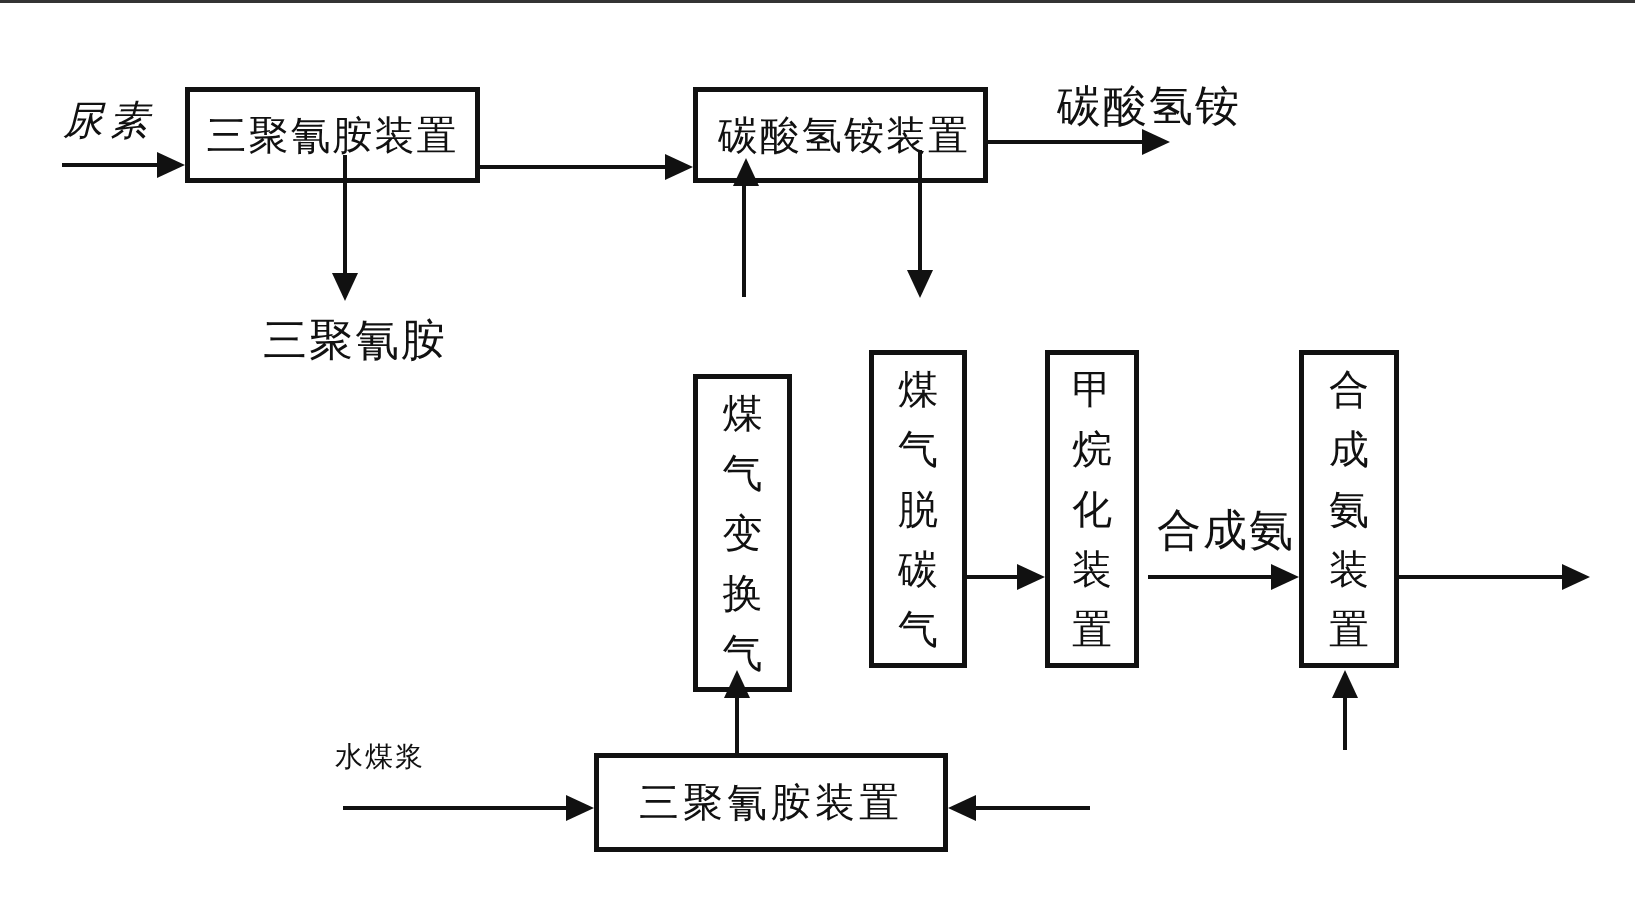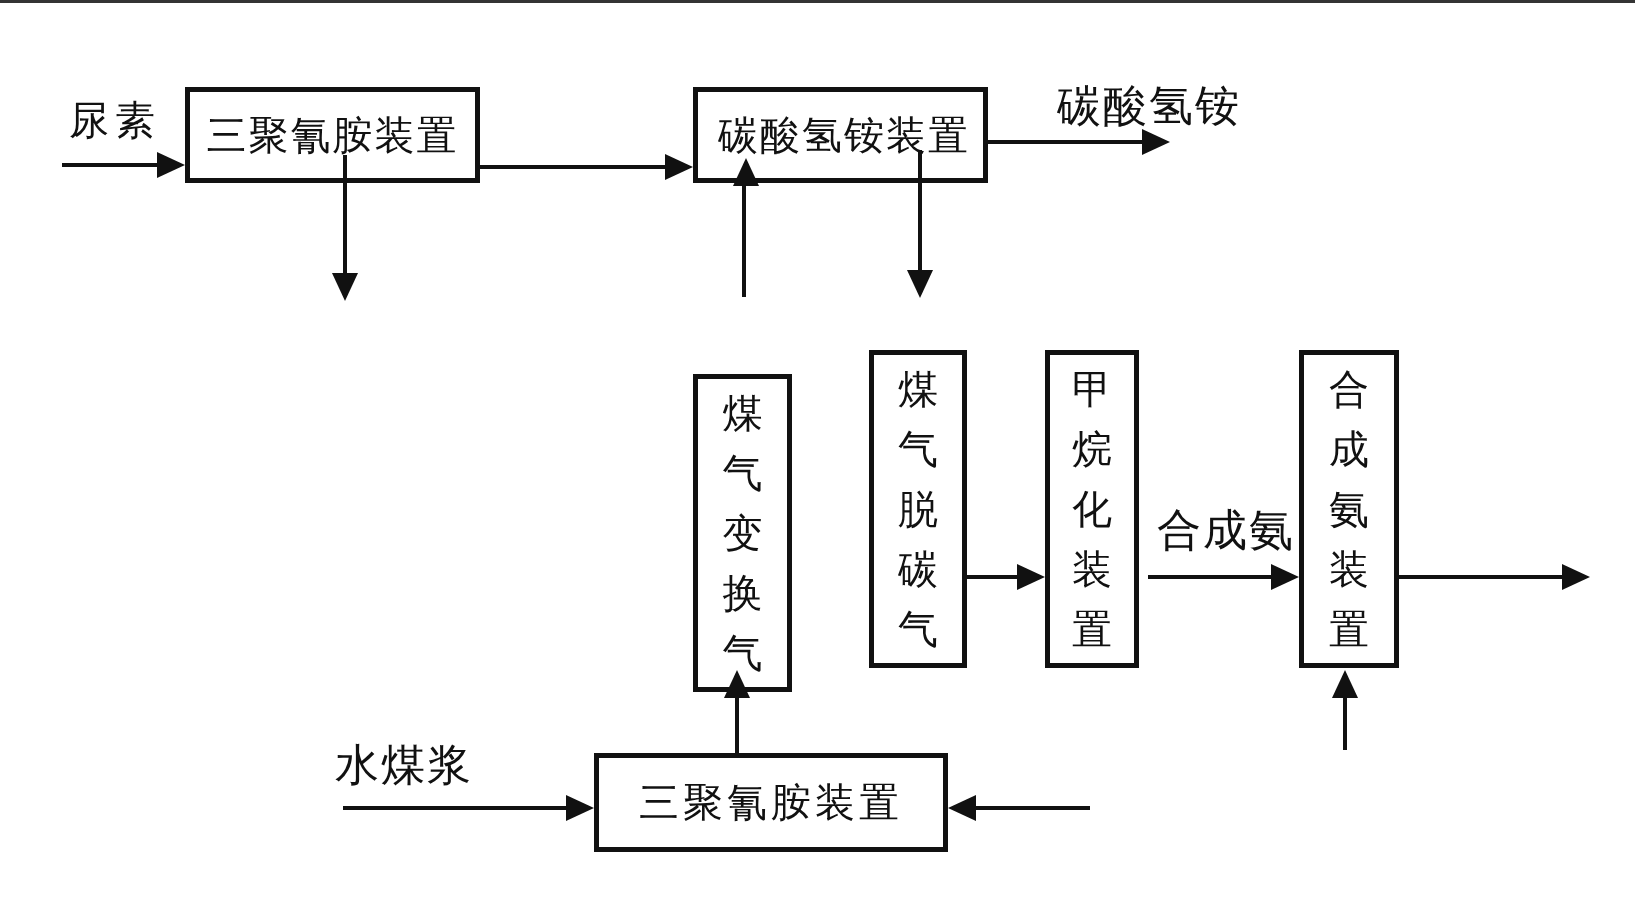--- a/index.html
+++ b/index.html
@@ -52,21 +52,21 @@
   .head.d { border-left: 13px solid transparent; border-right: 13px solid transparent; border-top: 28px solid var(--ink); }
   .scan-edge { position: absolute; left: 0; top: 0; width: 100%; height: 3px; background: var(--ink); opacity: 0.85; }
 </style>
 </head>
 <body>
 
 <div class="canvas">
 
   <div class="scan-edge"></div>
 
-  <span class="lbl" style="left:69px; top:100px; font-size:40px; letter-spacing:6px;">尿素</span>
+  <span class="lbl" style="left:63px; top:100px; font-size:40px; letter-spacing:6px;font-style:italic;">尿素</span>
 
   <div class="hline" style="left:62px; top:163px; width:100px;"></div>
   <div class="head r" style="left:157px; top:152px;"></div>
 
   <div class="hline" style="left:480px; top:165px; width:185px;"></div>
   <div class="head r" style="left:665px; top:154px;"></div>
 
   <div class="vline" style="left:343px; top:155px; height:118px;"></div>
   <div class="head d" style="left:332px; top:273px;"></div>
 
@@ -82,20 +82,21 @@
   <div class="hbox" style="left:185px; top:87px; width:295px; height:96px; font-size:40px; letter-spacing:2px;">
     <span>三聚氰胺装置</span>
   </div>
 
   <div class="hbox" style="left:693px; top:87px; width:295px; height:96px; font-size:40px; letter-spacing:2px;padding-left:7px;">
     <span>碳酸氢铵装置</span>
   </div>
 
   <span class="lbl" style="left:1057px; top:84px; font-size:44px; letter-spacing:2px;">碳酸氢铵</span>
 
+  <span class="lbl" style="left:263px; top:318px; font-size:44px; letter-spacing:2px;">三聚氰胺</span>
 
   <div class="vbox" style="left:693px; top:350px; width:99px; height:318px; font-size:40px;margin-top:24px;">
     <span class="vtext">煤气变换气</span>
   </div>
 
   <div class="vbox" style="left:869px; top:350px; width:98px; height:318px; font-size:40px;align-items:center;">
     <span class="vtext">煤气脱碳气</span>
   </div>
 
   <div class="vbox" style="left:1045px; top:350px; width:94px; height:318px; font-size:40px;">
@@ -109,21 +110,21 @@
   <div class="hline" style="left:967px; top:575px; width:52px;"></div>
   <div class="head r" style="left:1017px; top:564px;"></div>
 
   <span class="lbl" style="left:1157px; top:508px; font-size:44px; letter-spacing:2px;">合成氨</span>
   <div class="hline" style="left:1148px; top:575px; width:123px;"></div>
   <div class="head r" style="left:1271px; top:564px;"></div>
 
   <div class="hline" style="left:1399px; top:575px; width:163px;"></div>
   <div class="head r" style="left:1562px; top:564px;"></div>
 
-  <span class="lbl" style="left:335px; top:743px; font-size:44px; letter-spacing:2px;">水煤浆</span>
+  <span class="lbl" style="left:335px; top:743px; font-size:28px; letter-spacing:2px;">水煤浆</span>
 
   <div class="hline" style="left:343px; top:806px; width:223px;"></div>
   <div class="head r" style="left:566px; top:795px;"></div>
 
   <div class="head u" style="left:724px; top:670px;"></div>
   <div class="vline" style="left:735px; top:698px; height:55px;"></div>
 
   <div class="head l" style="left:948px; top:795px;"></div>
   <div class="hline" style="left:976px; top:806px; width:114px;"></div>
 

